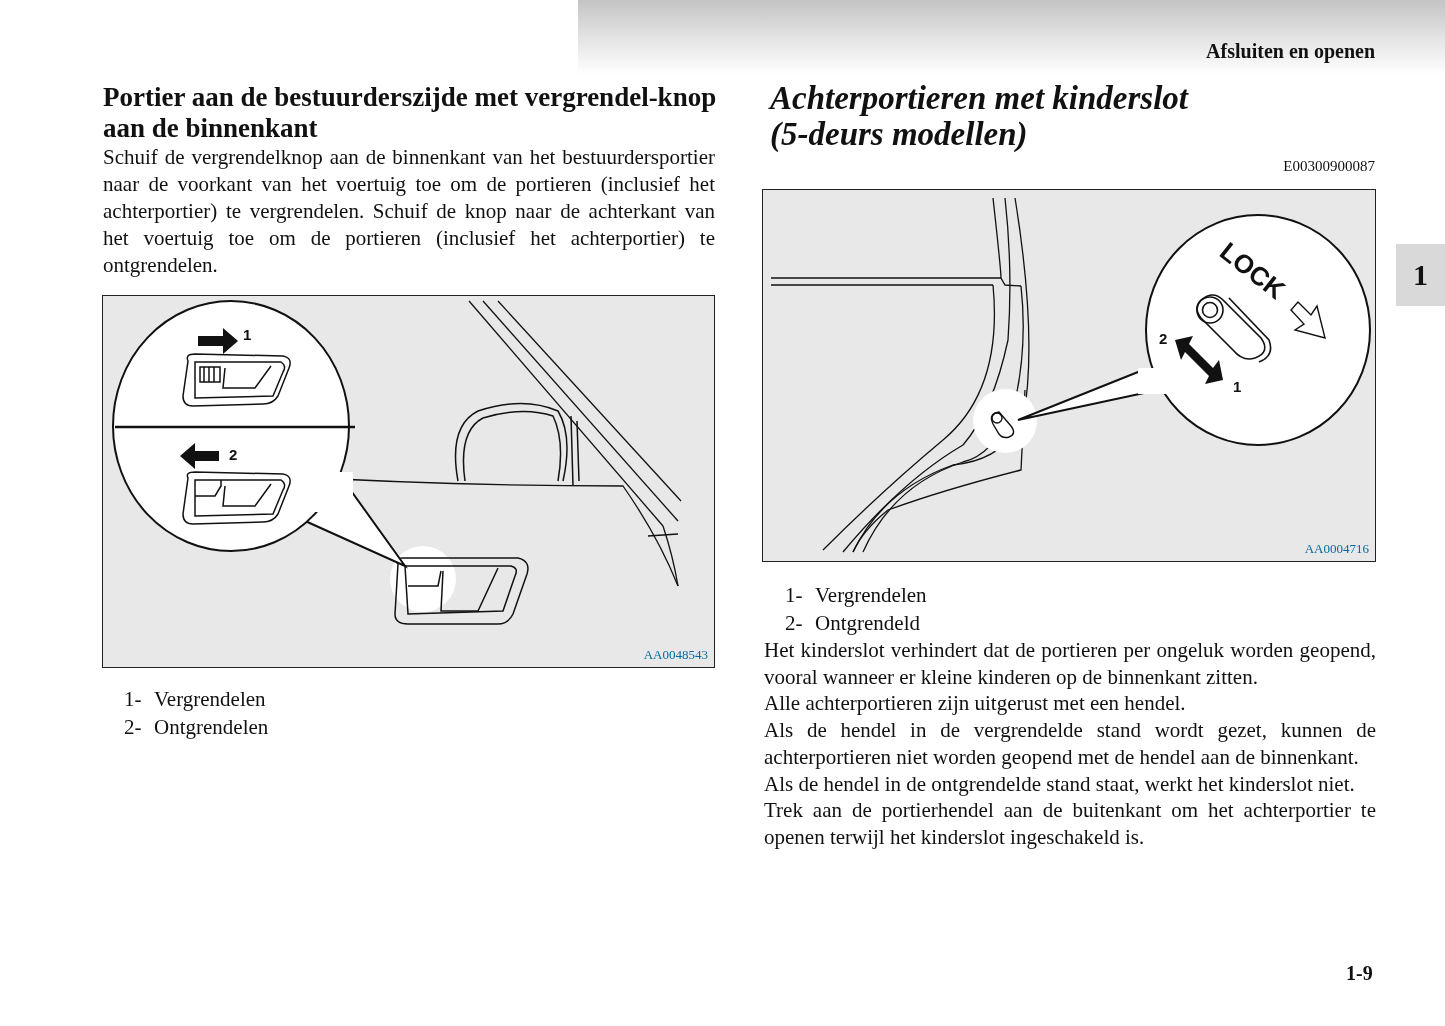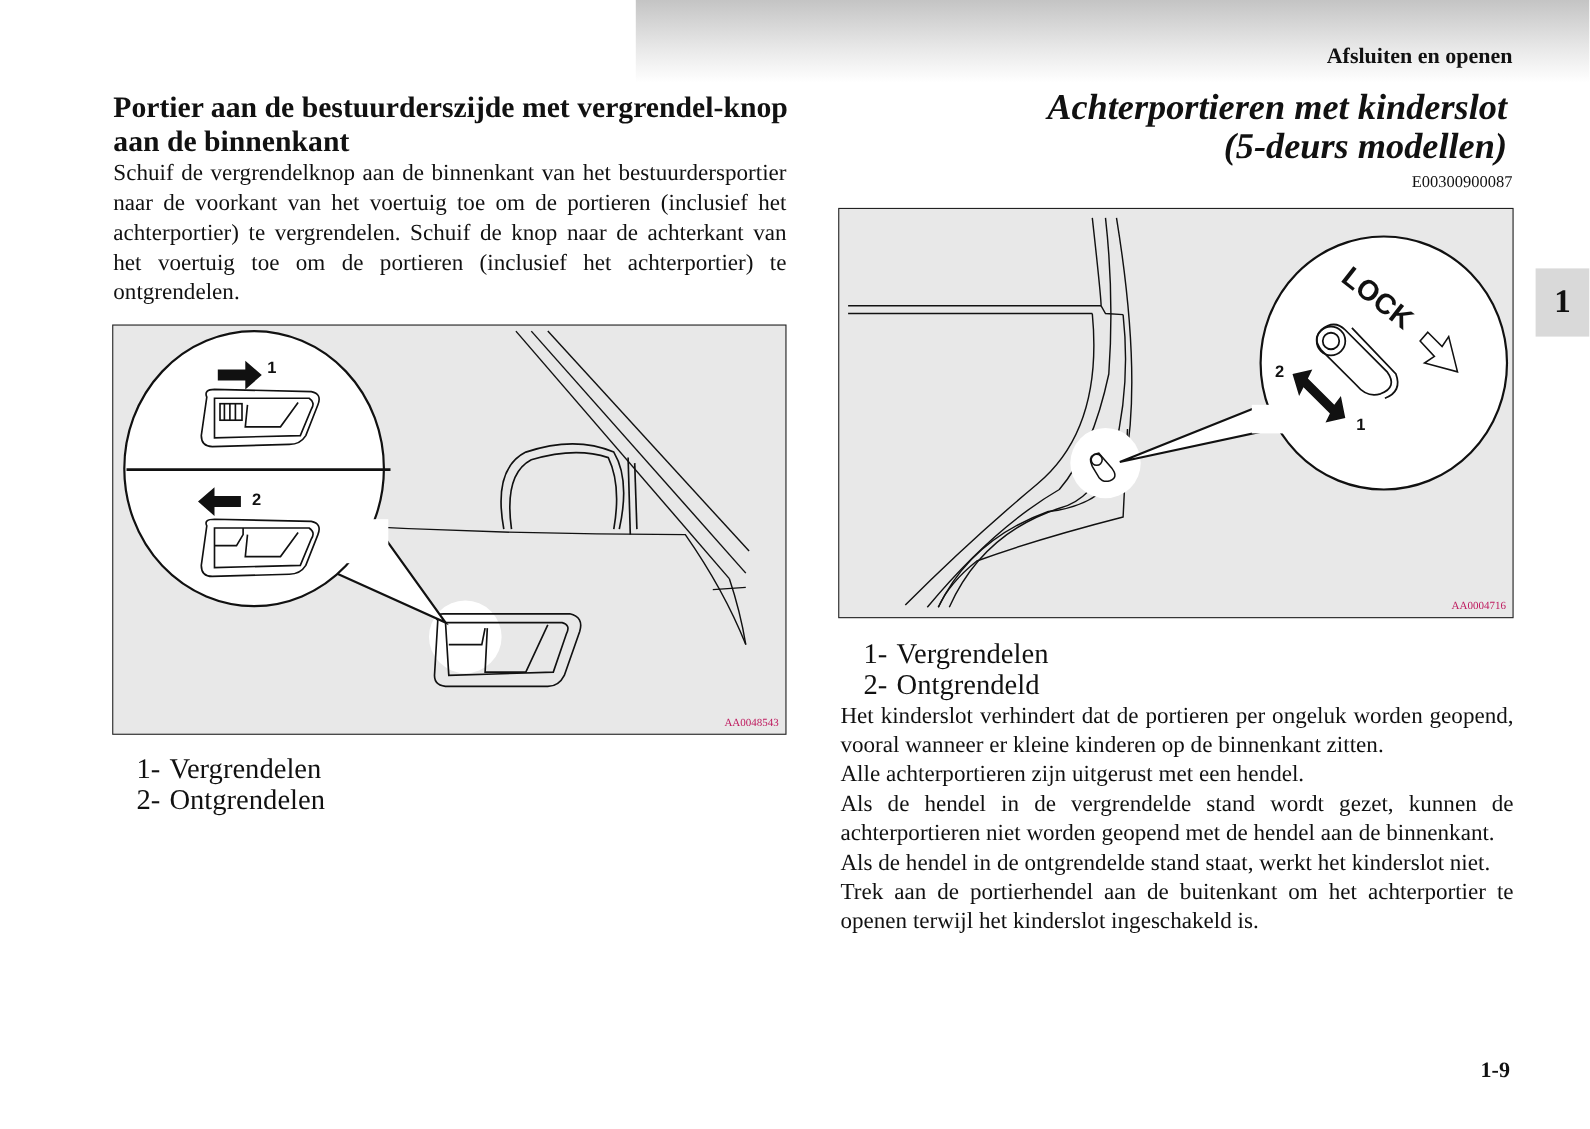--- a/index.html
+++ b/index.html
@@ -34,32 +34,32 @@
     position: absolute; left: 103px; top: 144px; width: 612px;
     font-size: 21px; line-height: 27px; text-align: justify;
   }
   .fig {
     position: absolute; background: #e8e8e8; border: 1.5px solid #222; box-sizing: border-box;
   }
   .fig-left { left: 102px; top: 295px; width: 613px; height: 373px; }
   .fig-right { left: 762px; top: 189px; width: 614px; height: 373px; }
   .fig svg { position: absolute; left: 0; top: 0; }
   .fig-code {
-    position: absolute; right: 6px; bottom: 4px; font-size: 10px; color: #be185d;
+    position: absolute; right: 6px; bottom: 4px; font-size: 13px; color: #0369a1;
   }
   .legend {
-    position: absolute; font-size: 26px; line-height: 28px;
+    position: absolute; font-size: 21px; line-height: 28px;
   }
   .legend .num { display: inline-block; width: 30px; }
   .legend-left { left: 124px; top: 685px; }
   .legend-right { left: 785px; top: 581px; }
 
   
   .right-heading {
-    position: absolute; left: 770px; top: 80px; width: 600px; text-align: right;
+    position: absolute; left: 770px; top: 80px; width: 600px; text-align: left;
     font-weight: bold; font-style: italic; font-size: 33px; line-height: 36px;
   }
   .doc-code {
     position: absolute; right: 70px; top: 158px; font-size: 15px;
   }
   .right-body {
     position: absolute; left: 764px; top: 637px; width: 612px;
     font-size: 21px; line-height: 26.7px; text-align: justify;
   }
   .right-body p { margin: 0; }

